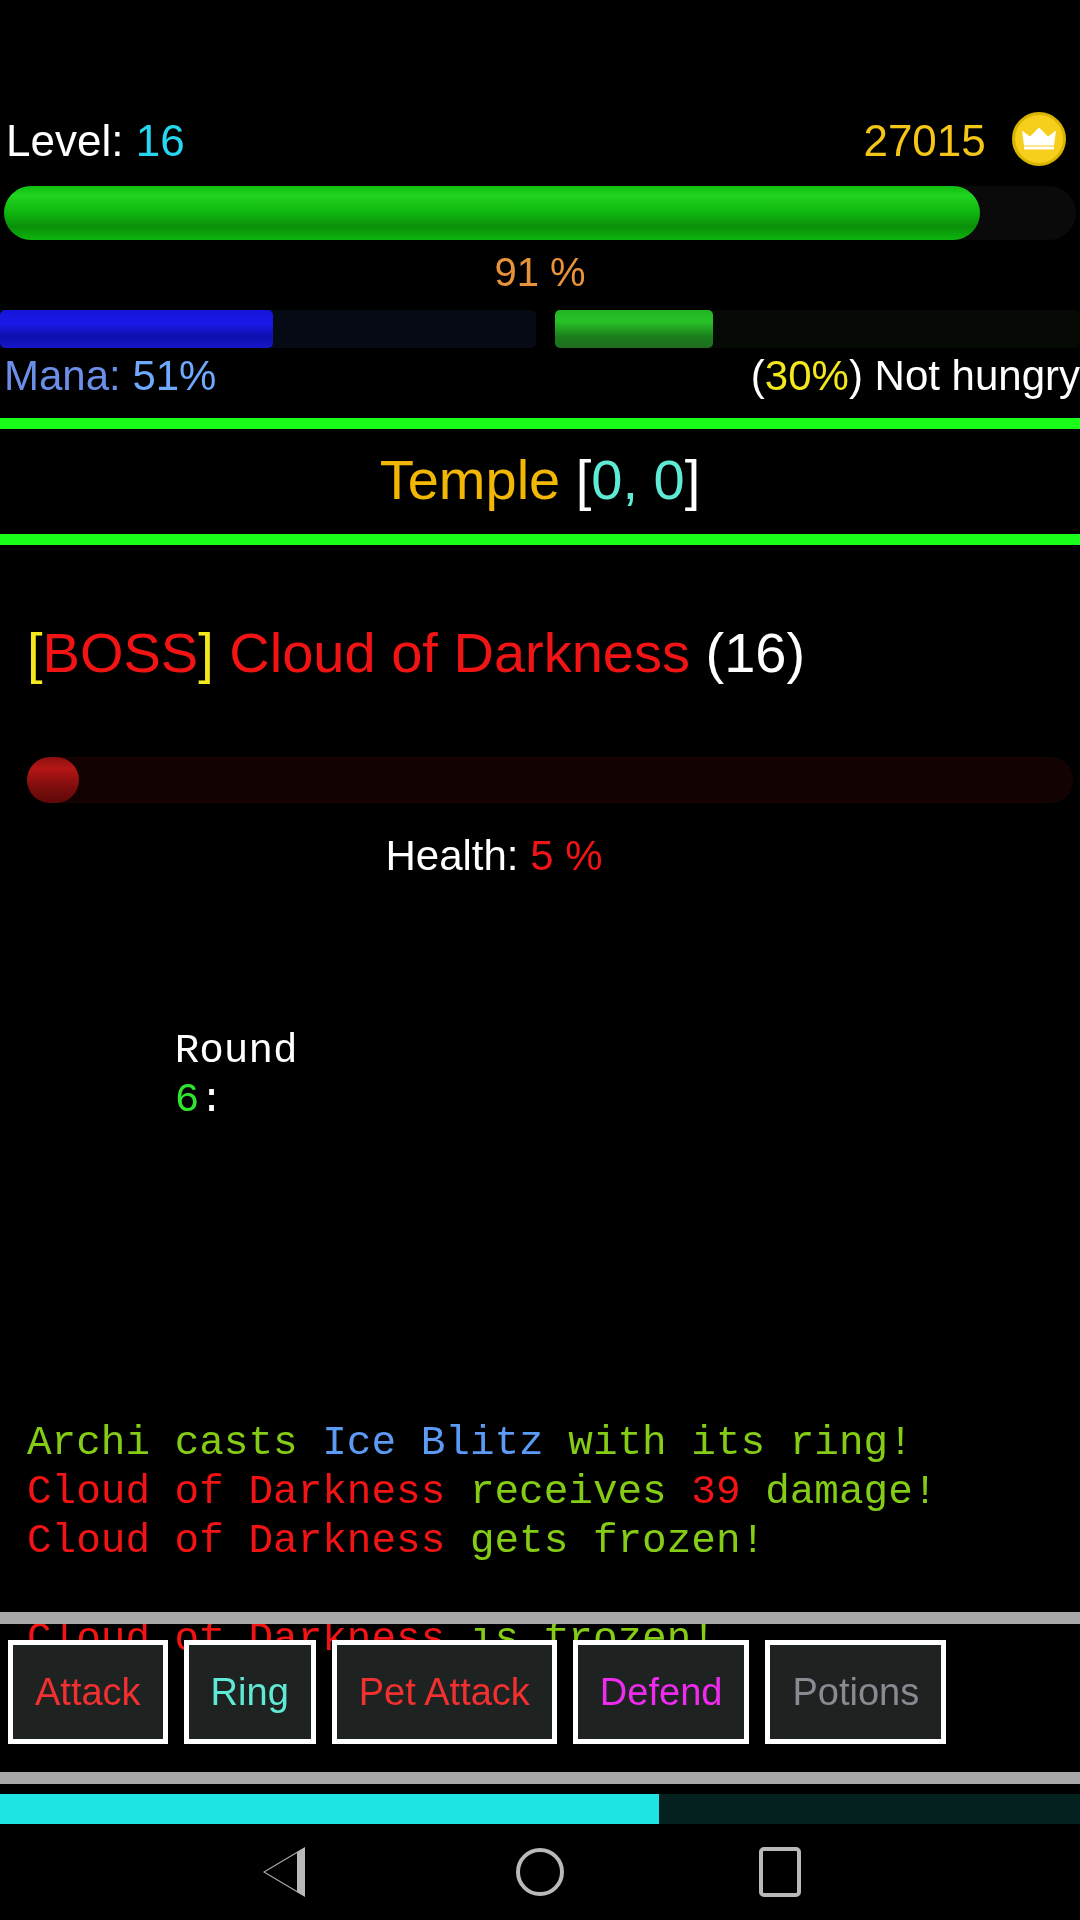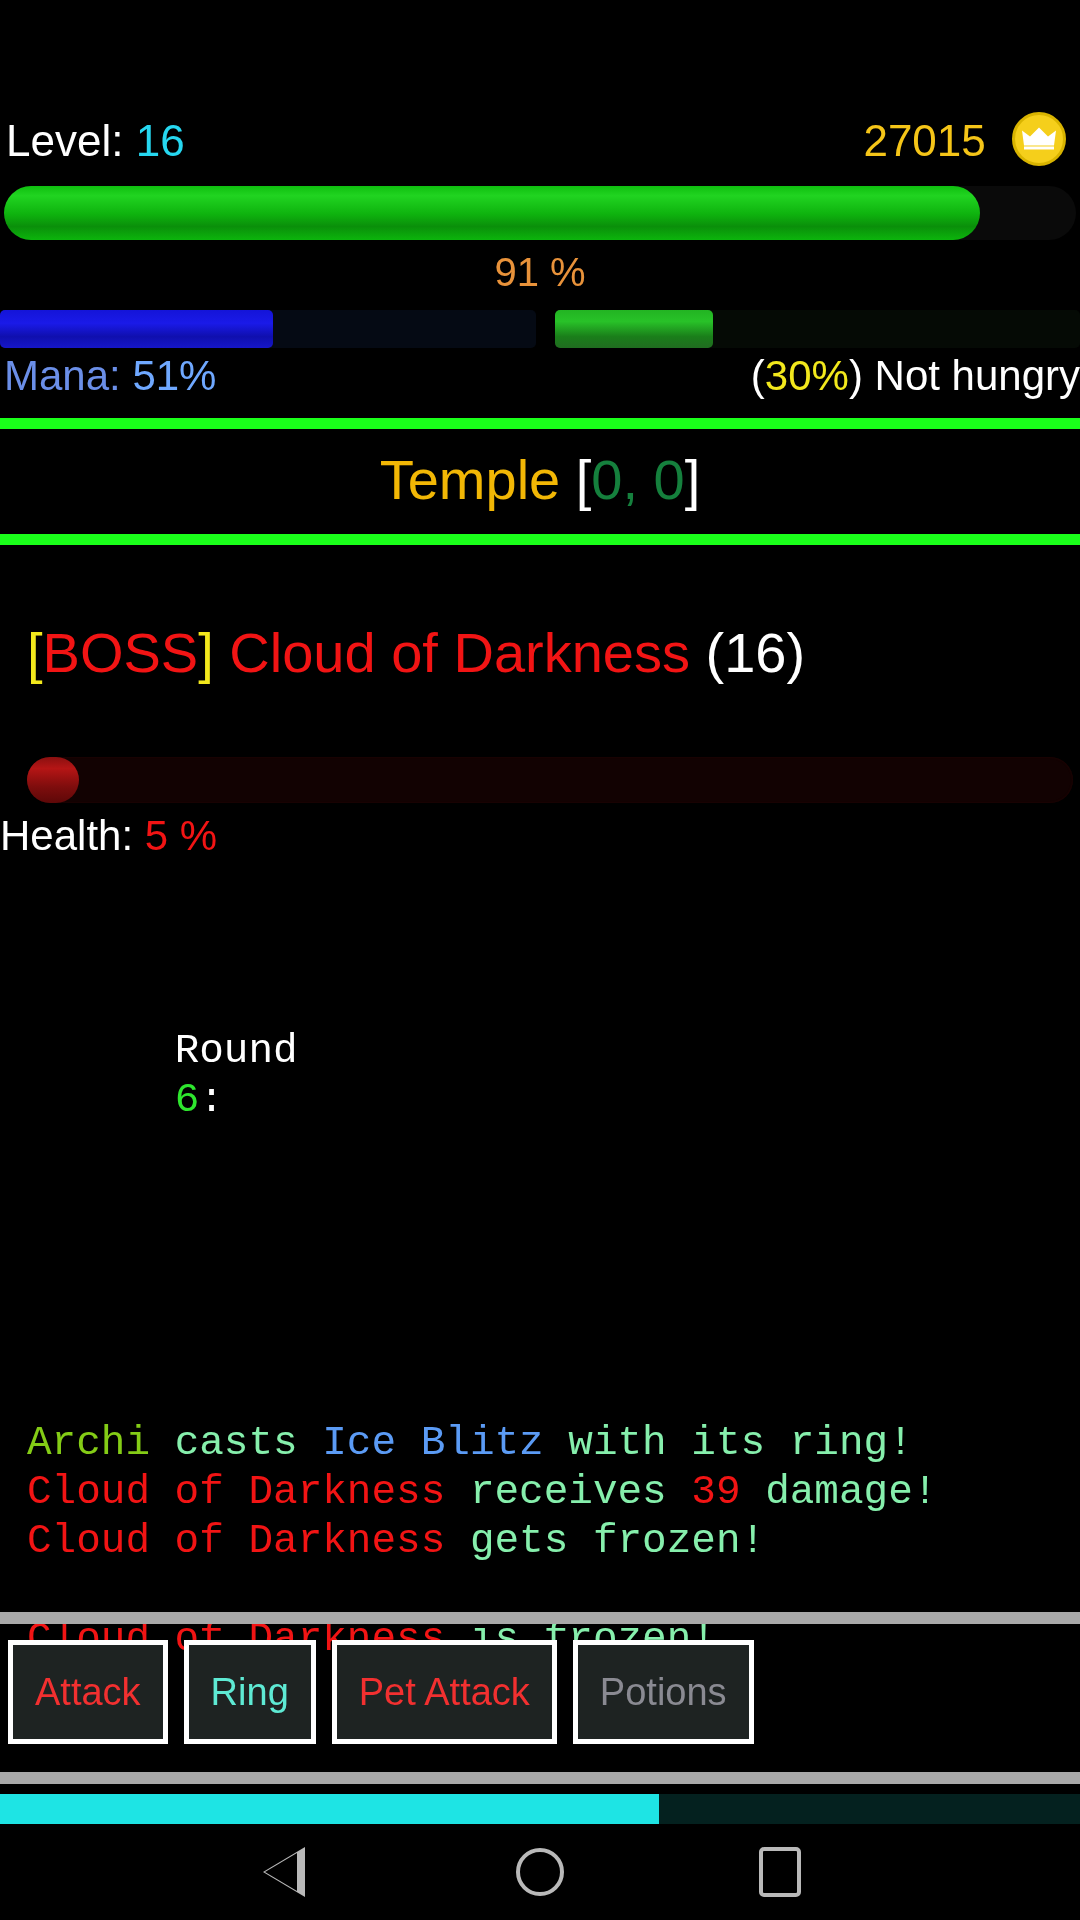--- a/index.html
+++ b/index.html
@@ -64,59 +64,59 @@
   
   .rule-green { position:absolute; left:0; width:1080px; height:11px; background:#1aff1a; }
   .rule-top { top:418px; }
   .rule-bottom { top:534px; }
   .location {
     position:absolute; left:0; top:430px; width:1080px; height:100px;
     text-align:center; font-size:56px; line-height:100px; color:#ffffff;
     white-space:nowrap;
   }
   .location .name { color:#f2b705; }
-  .location .coord { color:#15803d; }
+  .location .coord { color:#5eead4; }
 
   
   .enemy-title {
     position:absolute; left:27px; top:620px; font-size:56px; color:#ffffff; white-space:nowrap;
   }
   .enemy-title .br { color:#f2e81c; }
   .enemy-title .tag,
   .enemy-title .ename { color:#f21414; }
 
   .hp-track {
     position:absolute; left:27px; top:757px; width:1046px; height:46px;
     border-radius:23px; background:#120202;
     box-shadow:inset 0 0 2px #2a0505;
   }
   .hp-fill {
     height:100%; border-radius:23px;
     background:linear-gradient(to bottom,#8a1010 0%,#b51515 25%,#7e0d0d 65%,#5e0808 100%);
   }
   .hp-text {
-    position:absolute; left:0; top:812px; width:988px; 
+    position:absolute; left:0; top:832px; width:988px; text-align:center;
     font-size:42px; color:#ffffff;
   }
   .hp-text .val { color:#f21414; }
 
   
   .log {
     position:absolute; left:27px; top:880px; width:1030px;
     font-family:"Liberation Mono", monospace;
     font-size:41px; line-height:49px; color:#ffffff;
     white-space:pre-wrap;
   }
   .log .round-line { font-size:41px; }
   .log .spacer { display:block; height:49px; }
   .c-green { color:#2ee62e; }
   .c-red   { color:#f21414; }
   .c-cyan  { color:#84cc16; }
   .c-blue  { color:#5b9bf5; }
-  .c-white { color:#86efac; }
+  .c-white { color:#84cc16; }
 
   
   .divider-gray { position:absolute; left:0; width:1080px; height:12px; background:#a8a8a8; }
   .div-top { top:1612px; }
   .div-bottom { top:1772px; }
 
   .actions {
     position:absolute; left:8px; top:1640px; height:104px;
     display:flex; gap:16px; align-items:center;
   }
@@ -226,20 +226,23 @@
   <div class="actions" id="actions">
       <div class="btn btn-attack" style="color: rgb(242, 48, 48);">
         <span>Attack</span>
       </div>
       <div class="btn btn-ring" style="color: #5eead4;">
         <span>Ring</span>
       </div>
       <div class="btn btn-pet" style="color: rgb(242, 48, 48);">
         <span>Pet Attack</span>
       </div>
+      <div class="btn btn-defend" style="color: rgb(239, 43, 239);">
+        <span>Defend</span>
+      </div>
       <div class="btn btn-potions" style="color: rgb(138, 138, 146);">
         <span>Potions</span>
       </div>
     </div>
   <div class="divider-gray div-bottom"></div>
 
   <div class="timer-track">
     <div class="timer-fill" id="timer-fill" style="width: 61%; background: rgb(30, 228, 228);"></div>
   </div>
 

